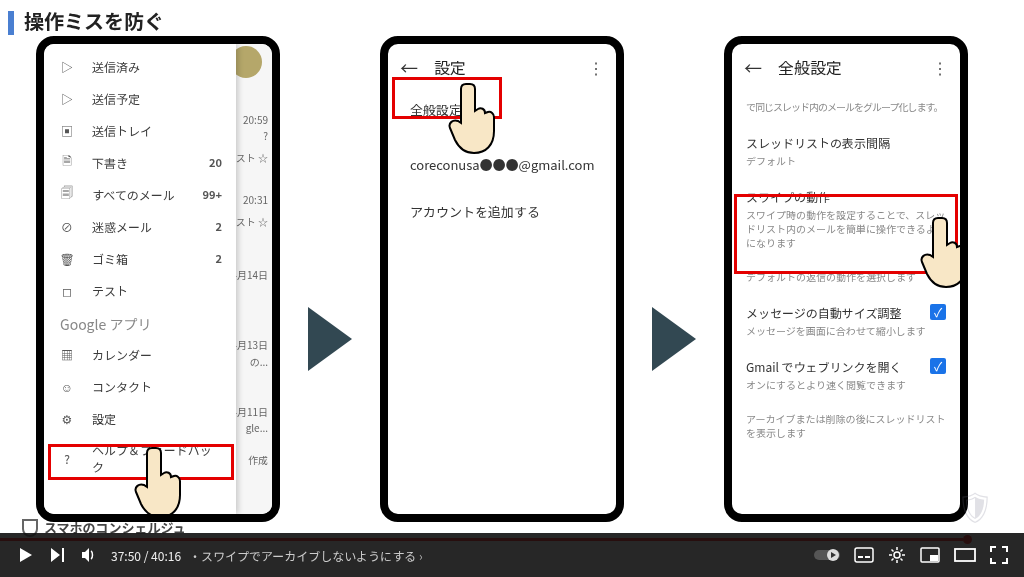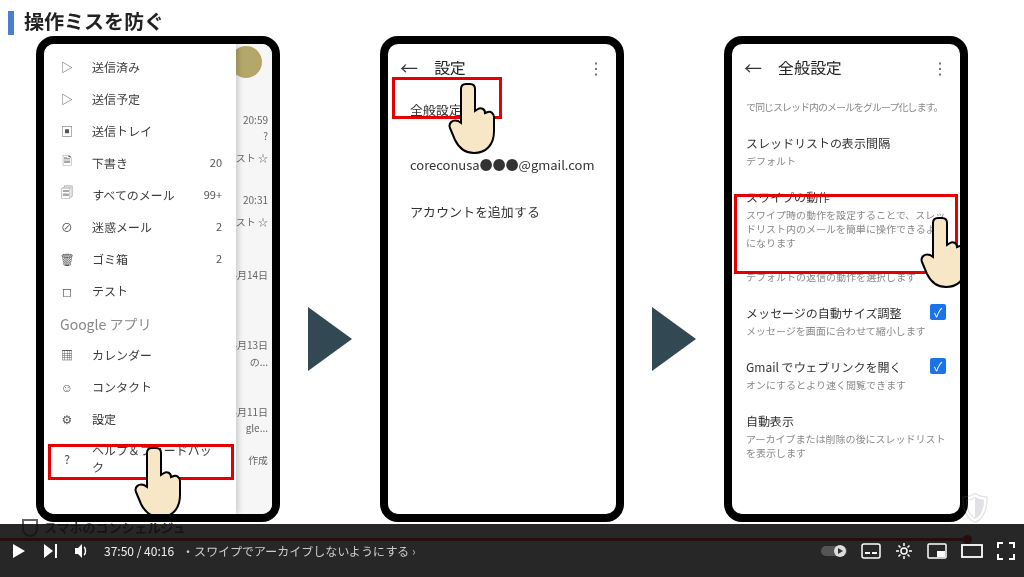--- a/index.html
+++ b/index.html
@@ -18,42 +18,42 @@
 
 .p1-backdrop { position: absolute; right: 0; top: 0; bottom: 0; width: 68px; background: #f6f6f6; color: #555; font-size: 10px; }
 .p1-avatar { position: absolute; top: 2px; right: 10px; width: 32px; height: 32px; border-radius: 50%; background: #b5a76a; }
 .p1-item { position: absolute; right: 4px; font-size: 10px; color: #666; line-height:1.2;}
 .p1-star { color: #ccc; font-size: 13px; }
 
 .drawer { position: absolute; left: 0; top: 0; bottom: 0; width: 192px; background: #fff; box-shadow: 2px 0 6px rgba(0,0,0,.2); }
 .drawer-row { display: flex; align-items: center; padding: 7px 14px; font-size: 12px; color: #3c3c3c; }
 .drawer-row .ico { width: 18px; height: 18px; margin-right: 16px; color: #555; display:flex; align-items:center; justify-content:center;}
 .drawer-row .label { flex: 1; }
-.drawer-row .badge { font-size: 11px; color: #555; font-weight:400;text-align:right;}
+.drawer-row .badge { font-size: 11px; color: #555; font-weight:700;text-align:right;}
 .drawer-section { font-size: 14px; color: #888; padding: 8px 16px 4px; }
 
 .hl-box { position: absolute; border: 3px solid #e40000; }
 .finger { position: absolute; width: 54px; height: 80px; }
 .finger svg { width: 100%; height: 100%; }
 
 
 .topbar { display: flex; align-items: center; padding: 10px 12px; }
 .topbar .back { font-size: 18px; color: #333; margin-right: 16px; }
 .topbar .title { font-size: 16px; color: #222; flex:1;}
 .topbar .kebab { font-size: 16px; color: #555; }
 
 .list-item { padding: 10px 22px; font-size: 13px; color: #333; }
 .setting { padding: 10px 14px; border-top: 0px solid #eee; }
 .setting .st-title { font-size: 12px; color: #333; margin-bottom:3px;}
 .setting .st-desc { font-size: 10px; color: #888; line-height:1.4;}
 .setting .chk { float:right; width:16px; height:16px; background:#1a73e8; color:#fff; font-size:12px; text-align:center; line-height:16px; border-radius:2px; margin-left:8px;}
 .scribble { color:#ccc; letter-spacing:-1px;}
 
 
-.vcbar { position: absolute; left: 0; right: 0; bottom: 0; height: 53px; background: rgba(15,15,15,.9); display:flex; align-items:center; padding: 0 2px; color:#eee; font-size:12px;}
+.vcbar { position: absolute; left: 0; right: 0; bottom: 0; height: 44px; background: rgba(15,15,15,.9); display:flex; align-items:center; padding: 0 9px; color:#eee; font-size:12px;}
 .vcbar .spacer { flex:1; }
 .vc-icon { margin: 0 7px; display:inline-flex; align-items:center; cursor:pointer;}
 .progress { position:absolute; left:0; right:0; bottom: 36px; height: 3px; background: rgba(255,255,255,.22);}
 .progress .fill { height:100%; width: 94%; background:#f00;}
 .progress .dot { position:absolute; left:94%; top:-3px; width:9px; height:9px; border-radius:50%; background:#f00;}
 
 .footer-logo { position:absolute; bottom: 40px; left: 22px; font-size:13px; font-weight:700; color:#444; display:flex; align-items:center;}
 .footer-logo .shield { width:16px; height:18px; border:2px solid #666; border-radius: 0 0 8px 8px; margin-right:6px;}
 .wm { position: absolute; right: 30px; bottom: 50px; color: rgba(120,120,140,.22); font-size: 30px; }
 </style>
@@ -199,21 +199,20 @@
       <span class="chk">✓</span>
       <div class="st-title">メッセージの自動サイズ調整</div>
       <div class="st-desc">メッセージを画面に合わせて縮小します</div>
     </div>
     <div class="setting">
       <span class="chk">✓</span>
       <div class="st-title">Gmail でウェブリンクを開く</div>
       <div class="st-desc">オンにするとより速く閲覧できます</div>
     </div>
     <div class="setting">
-      <div class="st-title">自動表示</div>
       <div class="st-desc">アーカイブまたは削除の後にスレッドリストを表示します</div>
     </div>
 
     <div class="hl-box" style="left:2px; top:150px; width:224px; height:80px;"></div>
     <div class="finger" style="left:188px; top:168px;">
       <svg viewBox="0 0 54 80">
           <path d="M22 6c3 0 5 2 5 5v22l3-2c3-2 7 0 7 4l3-1c3-1 6 2 6 5v14c0 14-8 22-20 22-9 0-15-5-19-13l-5-12c-2-5 3-9 8-7l3 2V11c0-3 2-5 5-5z" fill="#f8e7c6" stroke="#000" stroke-width="2"></path>
         </svg>
     </div>
   </div>

